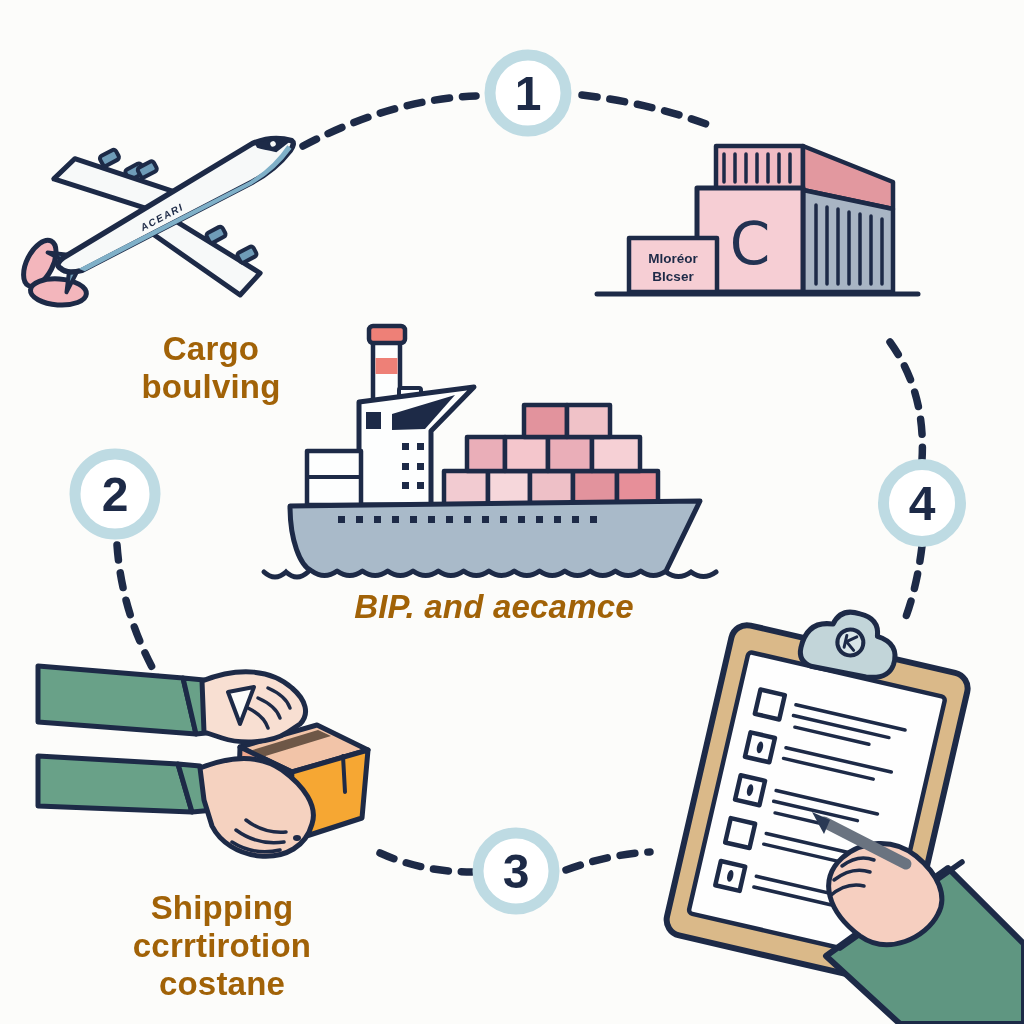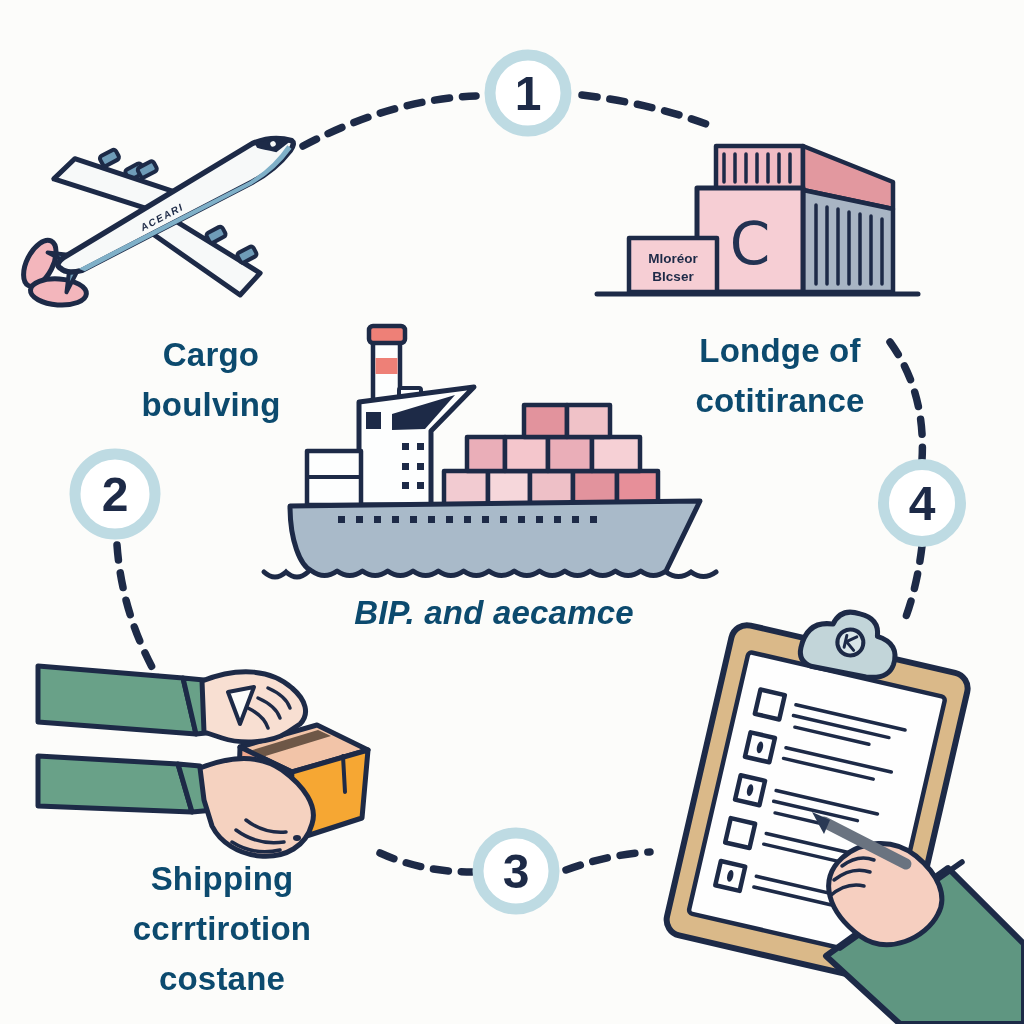--- a/index.html
+++ b/index.html
@@ -1,20 +1,20 @@
 <!DOCTYPE html>
 <html><head>
 <meta charset="utf-8">
 <style>
   html,body{margin:0;padding:0;}
   body{width:1024px;height:1024px;background:#fcfcfa;position:relative;overflow:hidden;
        font-family:"Liberation Sans",sans-serif;}
   #canvas{position:absolute;left:0;top:0;width:1024px;height:1024px;}
   svg{position:absolute;left:0;top:0;}
-  .caption{position:absolute;color:#0c4a6e;font-weight:bold;font-size:33px;line-height:50px;
+  .caption{position:absolute;color:#a16207;font-weight:bold;font-size:33px;line-height:38px;
            text-align:center;white-space:pre-line;letter-spacing:.2px;}
   .dash{fill:none;stroke:#1d2a47;stroke-width:7.5;stroke-dasharray:15 13;stroke-linecap:round;}
   .ol{stroke:#1d2a47;stroke-linejoin:round;stroke-linecap:round;}
   .num{font:bold 48px "Liberation Sans",sans-serif;fill:#1d2a47;text-anchor:middle;}
   .signtext{font:bold 13.5px "Liberation Sans",sans-serif;fill:#1d2a47;text-anchor:middle;}
   .bigC{font:400 58px "DejaVu Sans",sans-serif;fill:#223252;text-anchor:middle;}
   .planetext{font:italic bold 10px "Liberation Sans",sans-serif;fill:#1d2a47;letter-spacing:1.5px;}
   .cl{stroke:#1d2a47;stroke-width:3.5;stroke-linecap:round;}
   .ctn{stroke:#1d2a47;stroke-width:4.5;stroke-linejoin:round;}
 </style>
@@ -245,19 +245,17 @@
     <text class="num" x="516" y="888">3</text>
   </g>
   <g>
     <circle cx="922" cy="503" r="38.5" fill="#ffffff" stroke="#bedbe3" stroke-width="11"></circle>
     <text class="num" x="922" y="520">4</text>
   </g>
 </svg>
 
   <div class="caption" style="left:61px;top:330px;width:300px;">Cargo
 boulving</div>
-  <div class="caption" style="left:630px;top:326px;width:300px;">Londge of
-cotitirance</div>
   <div class="caption" style="left:334px;top:588px;width:320px;font-style:italic;">BIP. and aecamce</div>
-  <div class="caption" style="left:62px;top:854px;width:320px;">Shipping ccrrtirotion
+  <div class="caption" style="left:62px;top:889px;width:320px;">Shipping ccrrtirotion
 costane</div>
 
 </div>
 
 </body></html>

